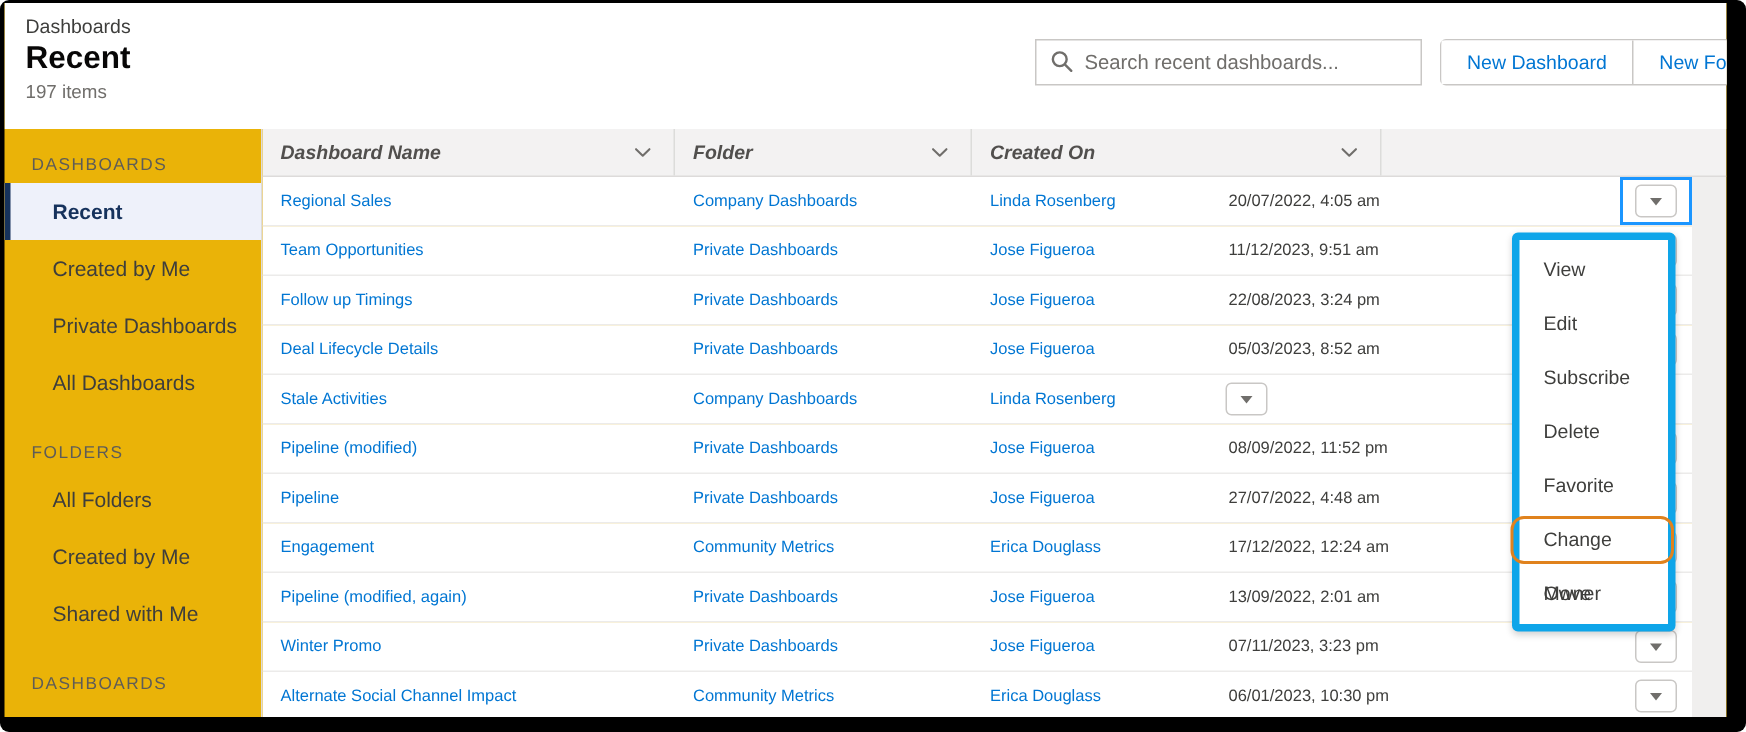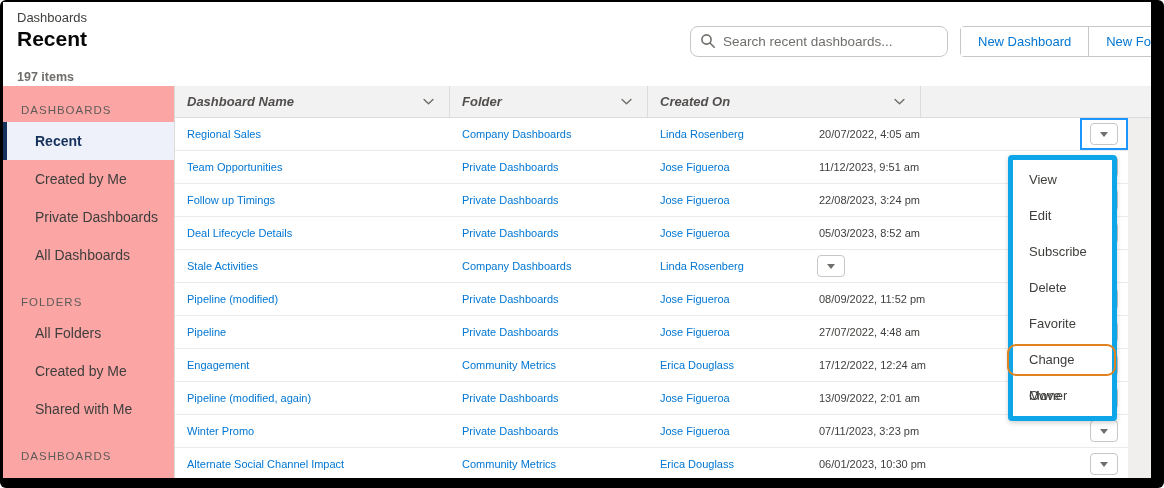--- a/index.html
+++ b/index.html
@@ -1,31 +1,31 @@
 <!DOCTYPE html>
 <html style="--link: #0176d3; --annot: #e0821d; --focus: #1b96ff; --navsel: #16325c;"><head>
 <meta charset="utf-8">
 <style>
   * { margin:0; padding:0; box-sizing:border-box; }
   html,body { background:#ffffff; }
   body { font-family:"Liberation Sans","DejaVu Sans",sans-serif; width:1164px; height:488px; }
 
   .frame { width:1164px; height:488px; background:#000; border-radius:6px;
            padding:2px 13px 10px 3px; }
-  .app { position:relative; width:1148px; height:476px; background:#fca5a5; overflow:hidden; }
+  .app { position:relative; width:1148px; height:476px; background:#eab308; overflow:hidden; }
 
   
   .topbar { position:relative; height:84px; background:#fff; }
   .title-block { padding:8px 0 0 14px; }
   .breadcrumb { font-size:13px; color:#3e3e3c; }
   .page-title { font-size:21px; font-weight:700; color:#080707; margin-top:2px; }
-  .item-count { font-size:12.5px; color:#706e6b; margin-top:19px;font-weight:bold; }
+  .item-count { font-size:12.5px; color:#706e6b; margin-top:3px; }
   .topbar-actions { position:absolute; left:687px; top:24px; display:flex; gap:12px; }
   .search-box { position:relative; width:258px; height:31px; }
-  .search-box input { width:100%; height:100%; border:1px solid #c9c7c5; border-radius:8px;
+  .search-box input { width:100%; height:100%; border:1px solid #c9c7c5; border-radius:0;
        padding:0 10px 0 32px; font-size:13.5px; color:#3e3e3c; outline:none;
        font-family:inherit; }
   .search-box input::placeholder { color:#706e6b; }
   .search-icon { position:absolute; left:10px; top:7px; width:16px; height:16px; }
   .btn-group { display:flex; height:31px; border:1px solid #c9c7c5; border-radius:4px;
        background:#fff; flex-shrink:0; }
   .btn { background:#fff; border:none; color:var(--link,#0176d3); font-size:13px;
        padding:0 17px; height:29px; cursor:pointer; white-space:nowrap; font-family:inherit; }
   .btn + .btn { border-left:1px solid #c9c7c5; }
 

